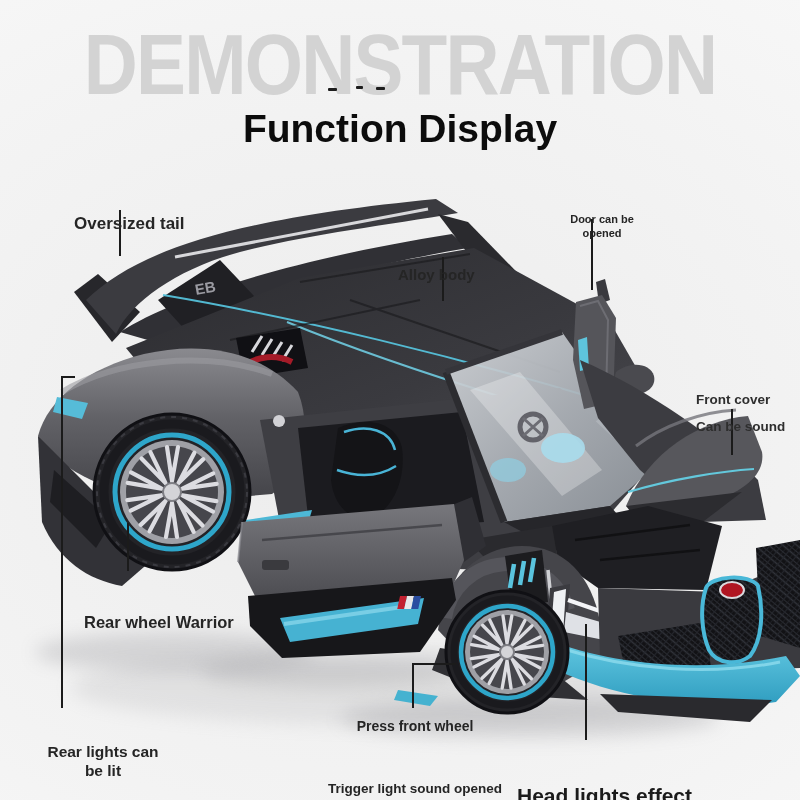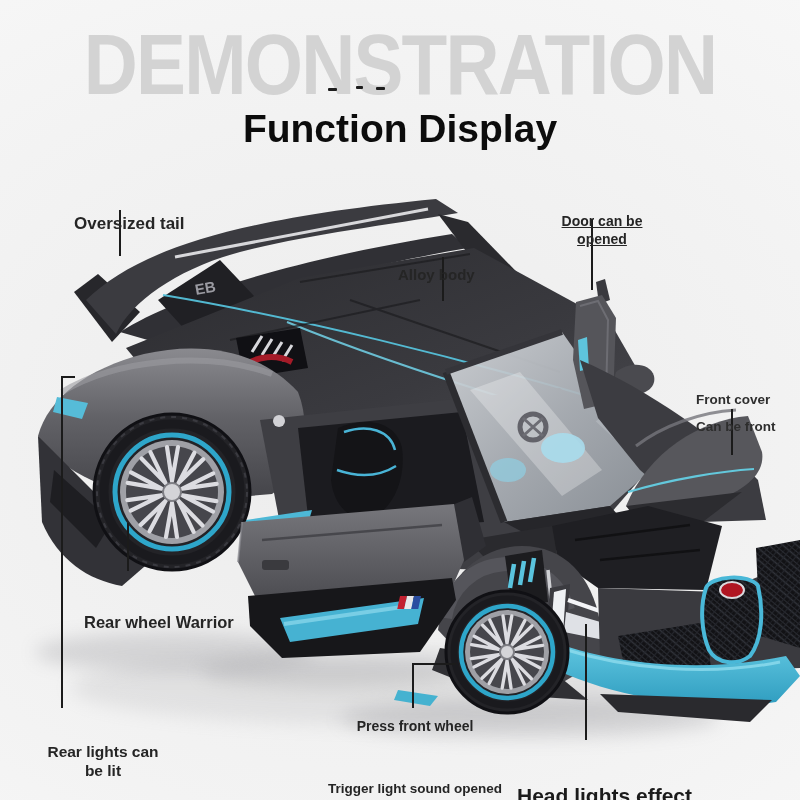--- a/index.html
+++ b/index.html
@@ -269,27 +269,27 @@
   <div class="line vline" style="left:61px;top:376px;height:332px;"></div>
   <div class="line hline" style="left:61px;top:376px;width:14px;"></div>
   <div class="line vline" style="left:412px;top:663px;height:45px;"></div>
   <div class="line hline" style="left:412px;top:663px;width:44px;"></div>
   <div class="line vline" style="left:585px;top:624px;height:116px;"></div>
 
   <div class="lbl" style="left:74px;top:177px;font-size:17px;">Oversized tail</div>
 
   <div class="lbl" style="left:398px;top:230px;font-size:15px;">Alloy body</div>
 
-  <div class="lbl center" style="left:536px;top:177px;width:132px;font-size:14px;text-decoration:underline;">
+  <div class="lbl center" style="left:536px;top:177px;width:132px;font-size:11px;">
     <div>Door can be</div>
     <div>opened</div>
   </div>
 
   <div class="lbl" style="left:696px;top:356px;font-size:13.5px;font-weight:600;color:#2e2e2e;text-align:center;">Front cover</div>
-  <div class="lbl" style="left:696px;top:383px;font-size:13.5px;font-weight:600;color:#2e2e2e;">Can be front</div>
+  <div class="lbl" style="left:696px;top:383px;font-size:13.5px;font-weight:600;color:#2e2e2e;">Can be sound</div>
 
   <div class="lbl center" style="left:36px;top:706px;width:134px;font-size:15.5px;">
     <div>Rear lights can</div>
     <div>be lit</div>
   </div>
 
   <div class="lbl" style="left:84px;top:576px;font-size:16.5px;">Rear wheel Warrior</div>
 
   <div class="lbl center" style="left:330px;top:682px;width:170px;font-size:14px;">Press front wheel</div>
   <div class="lbl center" style="left:298px;top:745px;width:234px;font-size:13.5px;">Trigger light sound opened</div>

